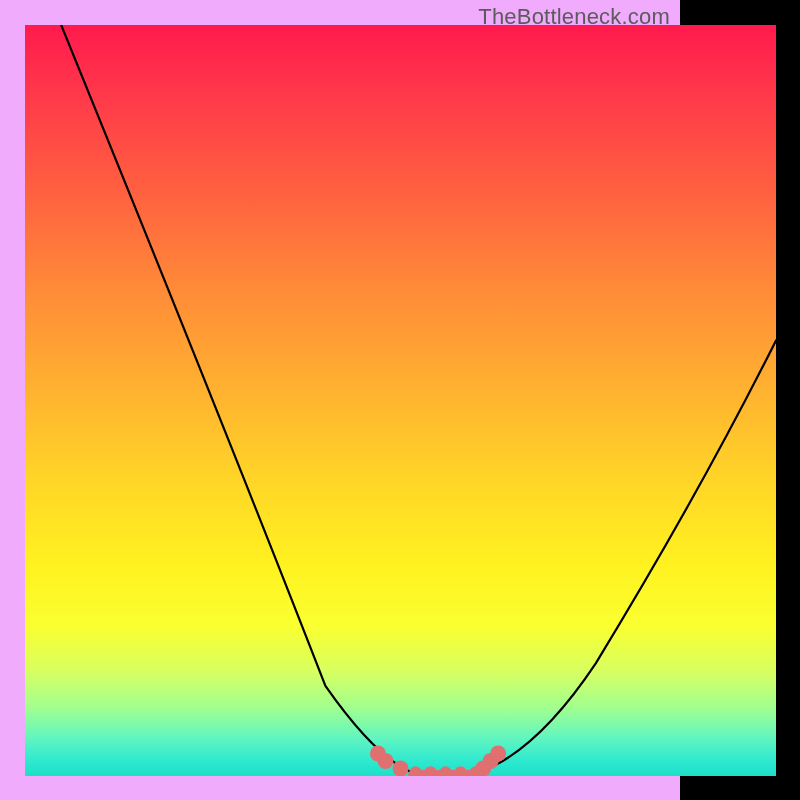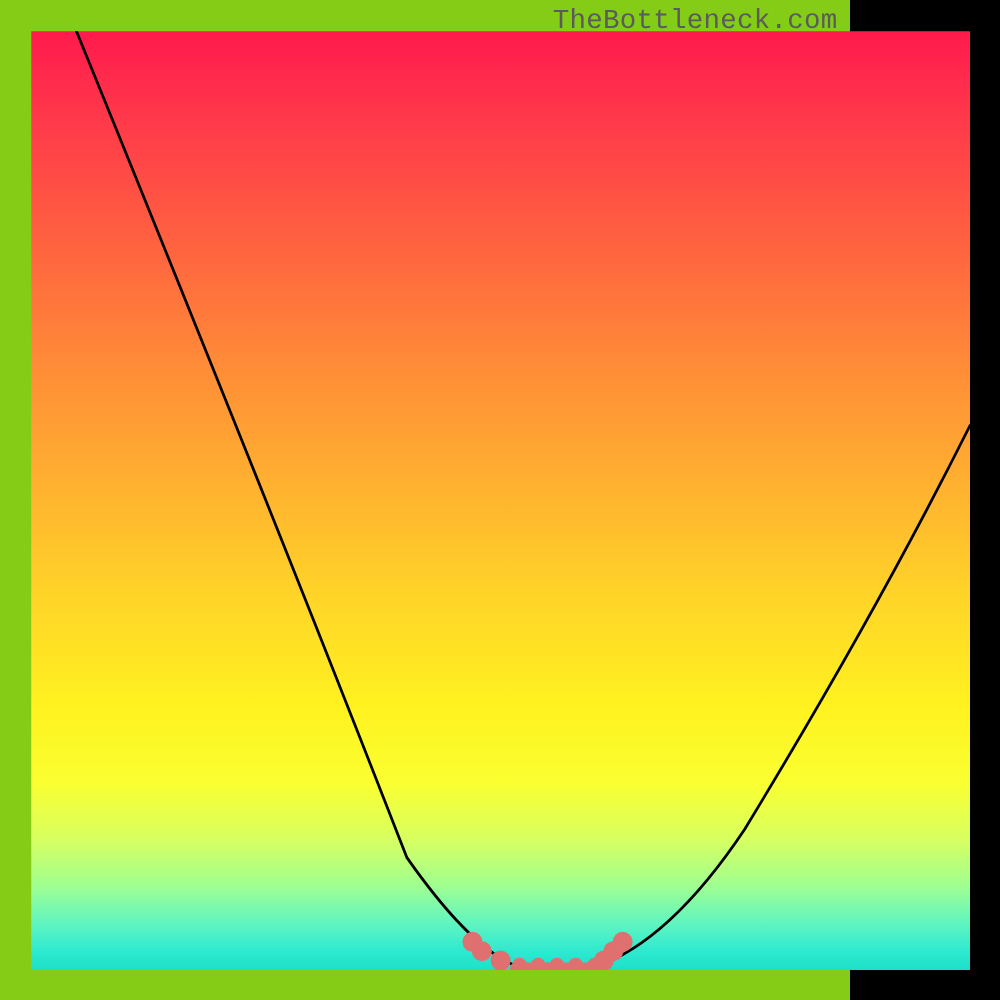--- a/index.html
+++ b/index.html
@@ -8,22 +8,21 @@
     width: 800px;
     height: 800px;
     overflow: hidden;
     background: #000;
     font-family: Arial, Helvetica, sans-serif;
   }
   .frame {
     position: relative;
     width: 680px;
     height: 800px;
-    background: #84cc16;
-    font-family: Liberation Mono, monospace;
+    background: #f0abfc;
   }
   .plot {
     position: absolute;
     left: 25px;
     top: 25px;
     width: 751px;
     height: 751px;
     background: linear-gradient(
       to bottom,
       #ff1a4d 0%,

